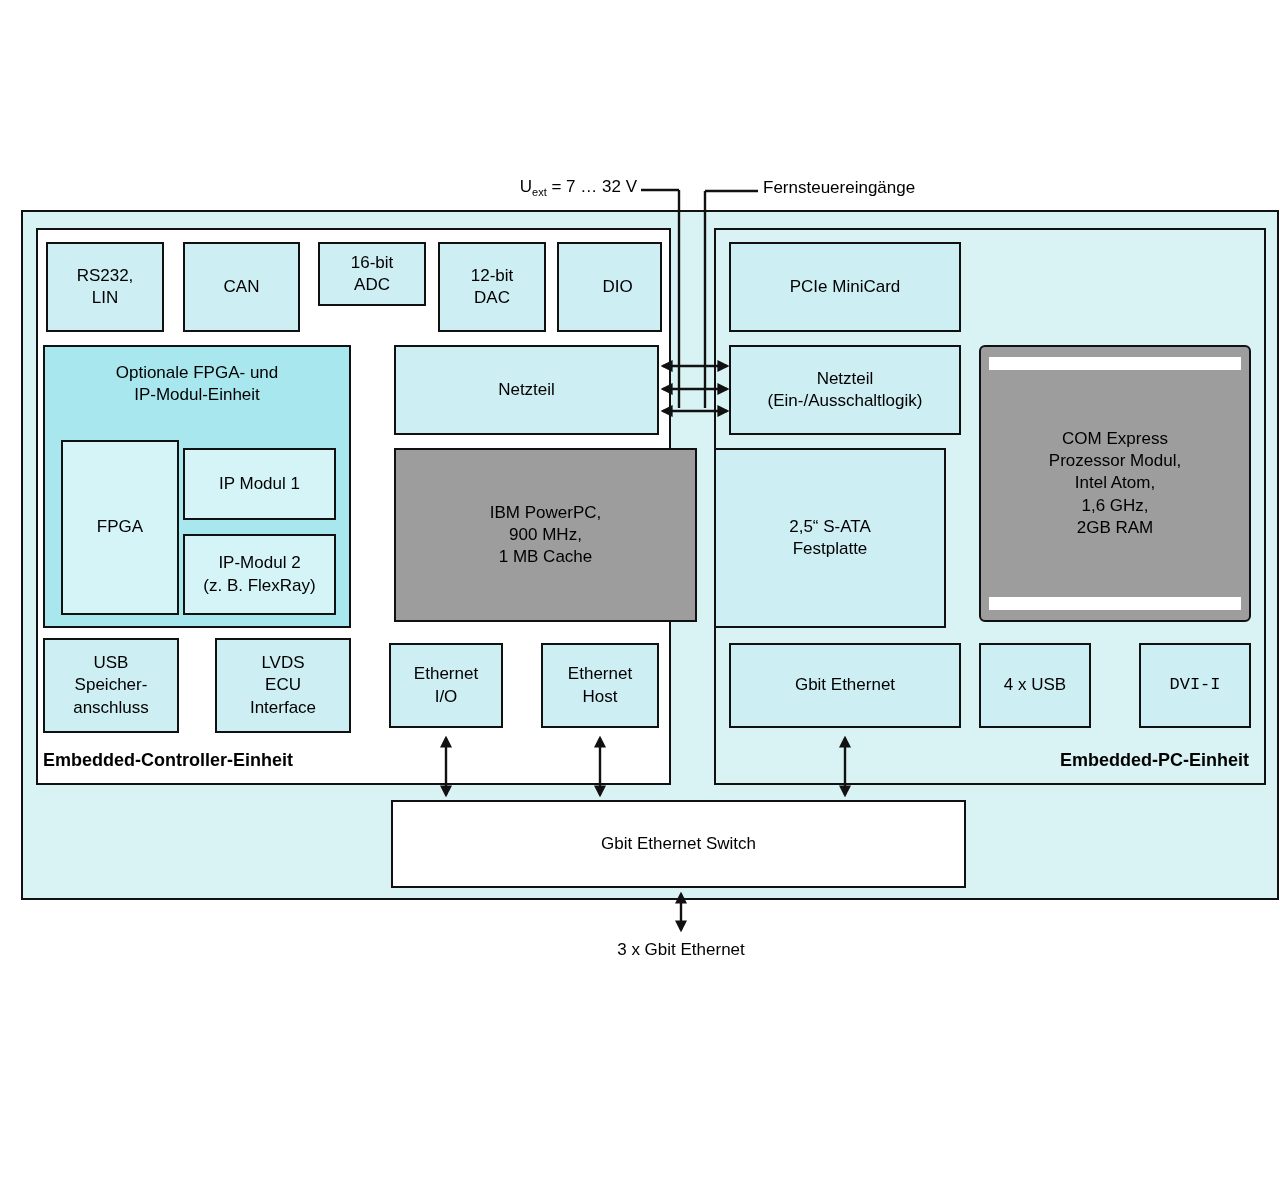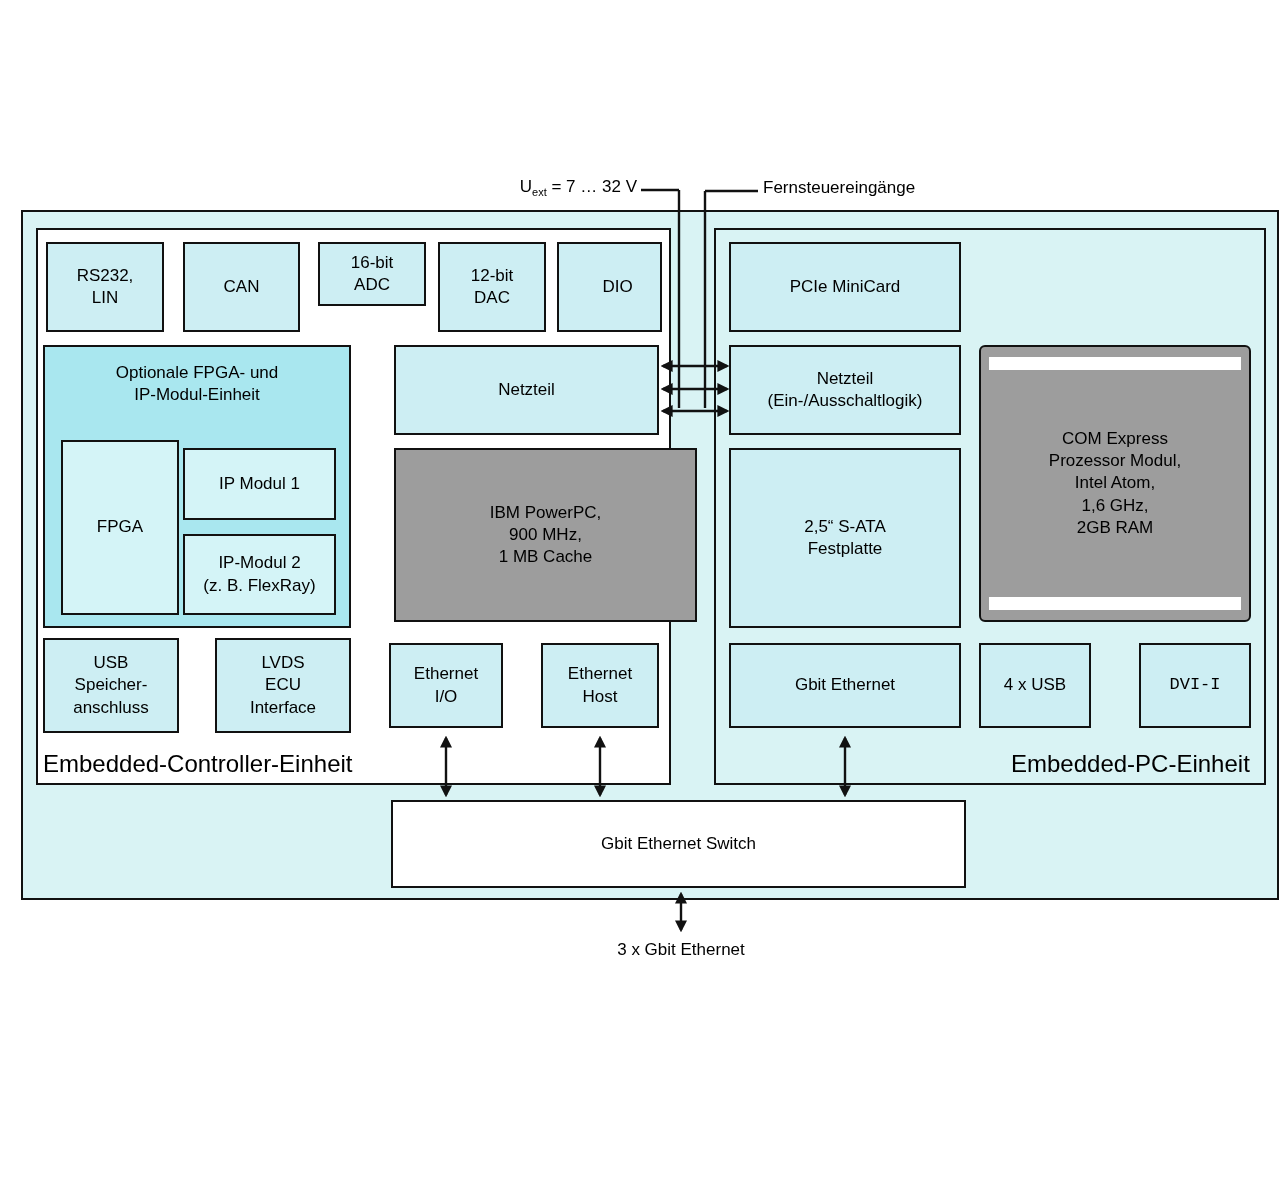--- a/index.html
+++ b/index.html
@@ -38,22 +38,22 @@
   .block.gray { background: var(--gray-fill, #9d9d9d); }
   .block.white { background: #ffffff; }
   .block.fpga-unit {
     background: var(--fpga-fill, #a9e7ef);
     align-items: flex-start;
     padding-top: 15px;
   }
   .block.inner { background: var(--inner-fill, #d4f4f7); }
   .lbl { white-space: pre-line; }
   .unit-title {
-    font-weight: normal;
-    font-size: 24px;
+    font-weight: bold;
+    font-size: 18px;
     white-space: nowrap;
   }
   .annot { font-size: 17px; white-space: nowrap; }
   .annot sub { font-size: 11px; }
   svg.overlay {
     position: absolute;
     left: 0;
     top: 0;
     pointer-events: none;
   }
@@ -139,21 +139,21 @@
   <div class="abs unit-title" style="left:32px;top:750px;">Embedded-Controller-Einheit</div>
 
   <div class="abs block" style="left:718px;top:242px;width:232px;height:90px;">
     <span class="lbl">PCIe MiniCard</span>
   </div>
 
   <div class="abs block" style="left:718px;top:345px;width:232px;height:90px;">
     <span class="lbl">Netzteil
 (Ein-/Ausschaltlogik)</span>
   </div>
-  <div class="abs block" style="left:718px;top:448px;width:232px;height:180px;">
+  <div class="abs block" style="left:703px;top:448px;width:232px;height:180px;">
     <span class="lbl">2,5“ S-ATA
 Festplatte</span>
   </div>
   <div class="abs block gray" style="left:968px;top:345px;width:272px;height:277px;border-radius:6px;">
     <span class="lbl">COM Express
 Prozessor Modul,
 Intel Atom,
 1,6 GHz,
 2GB RAM</span>
   </div>

